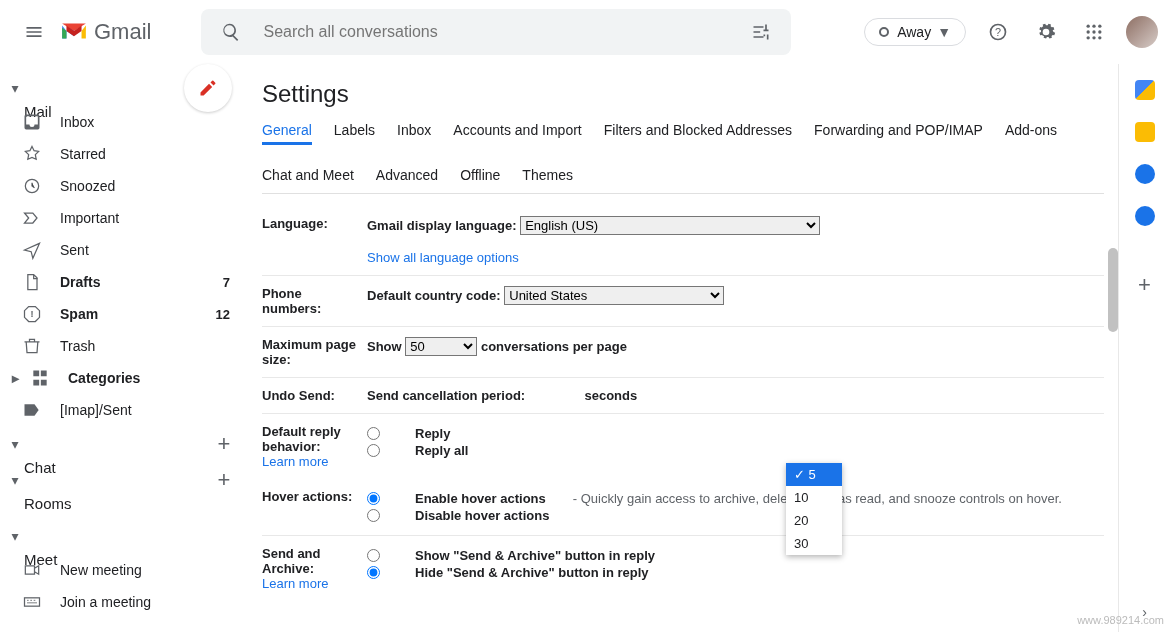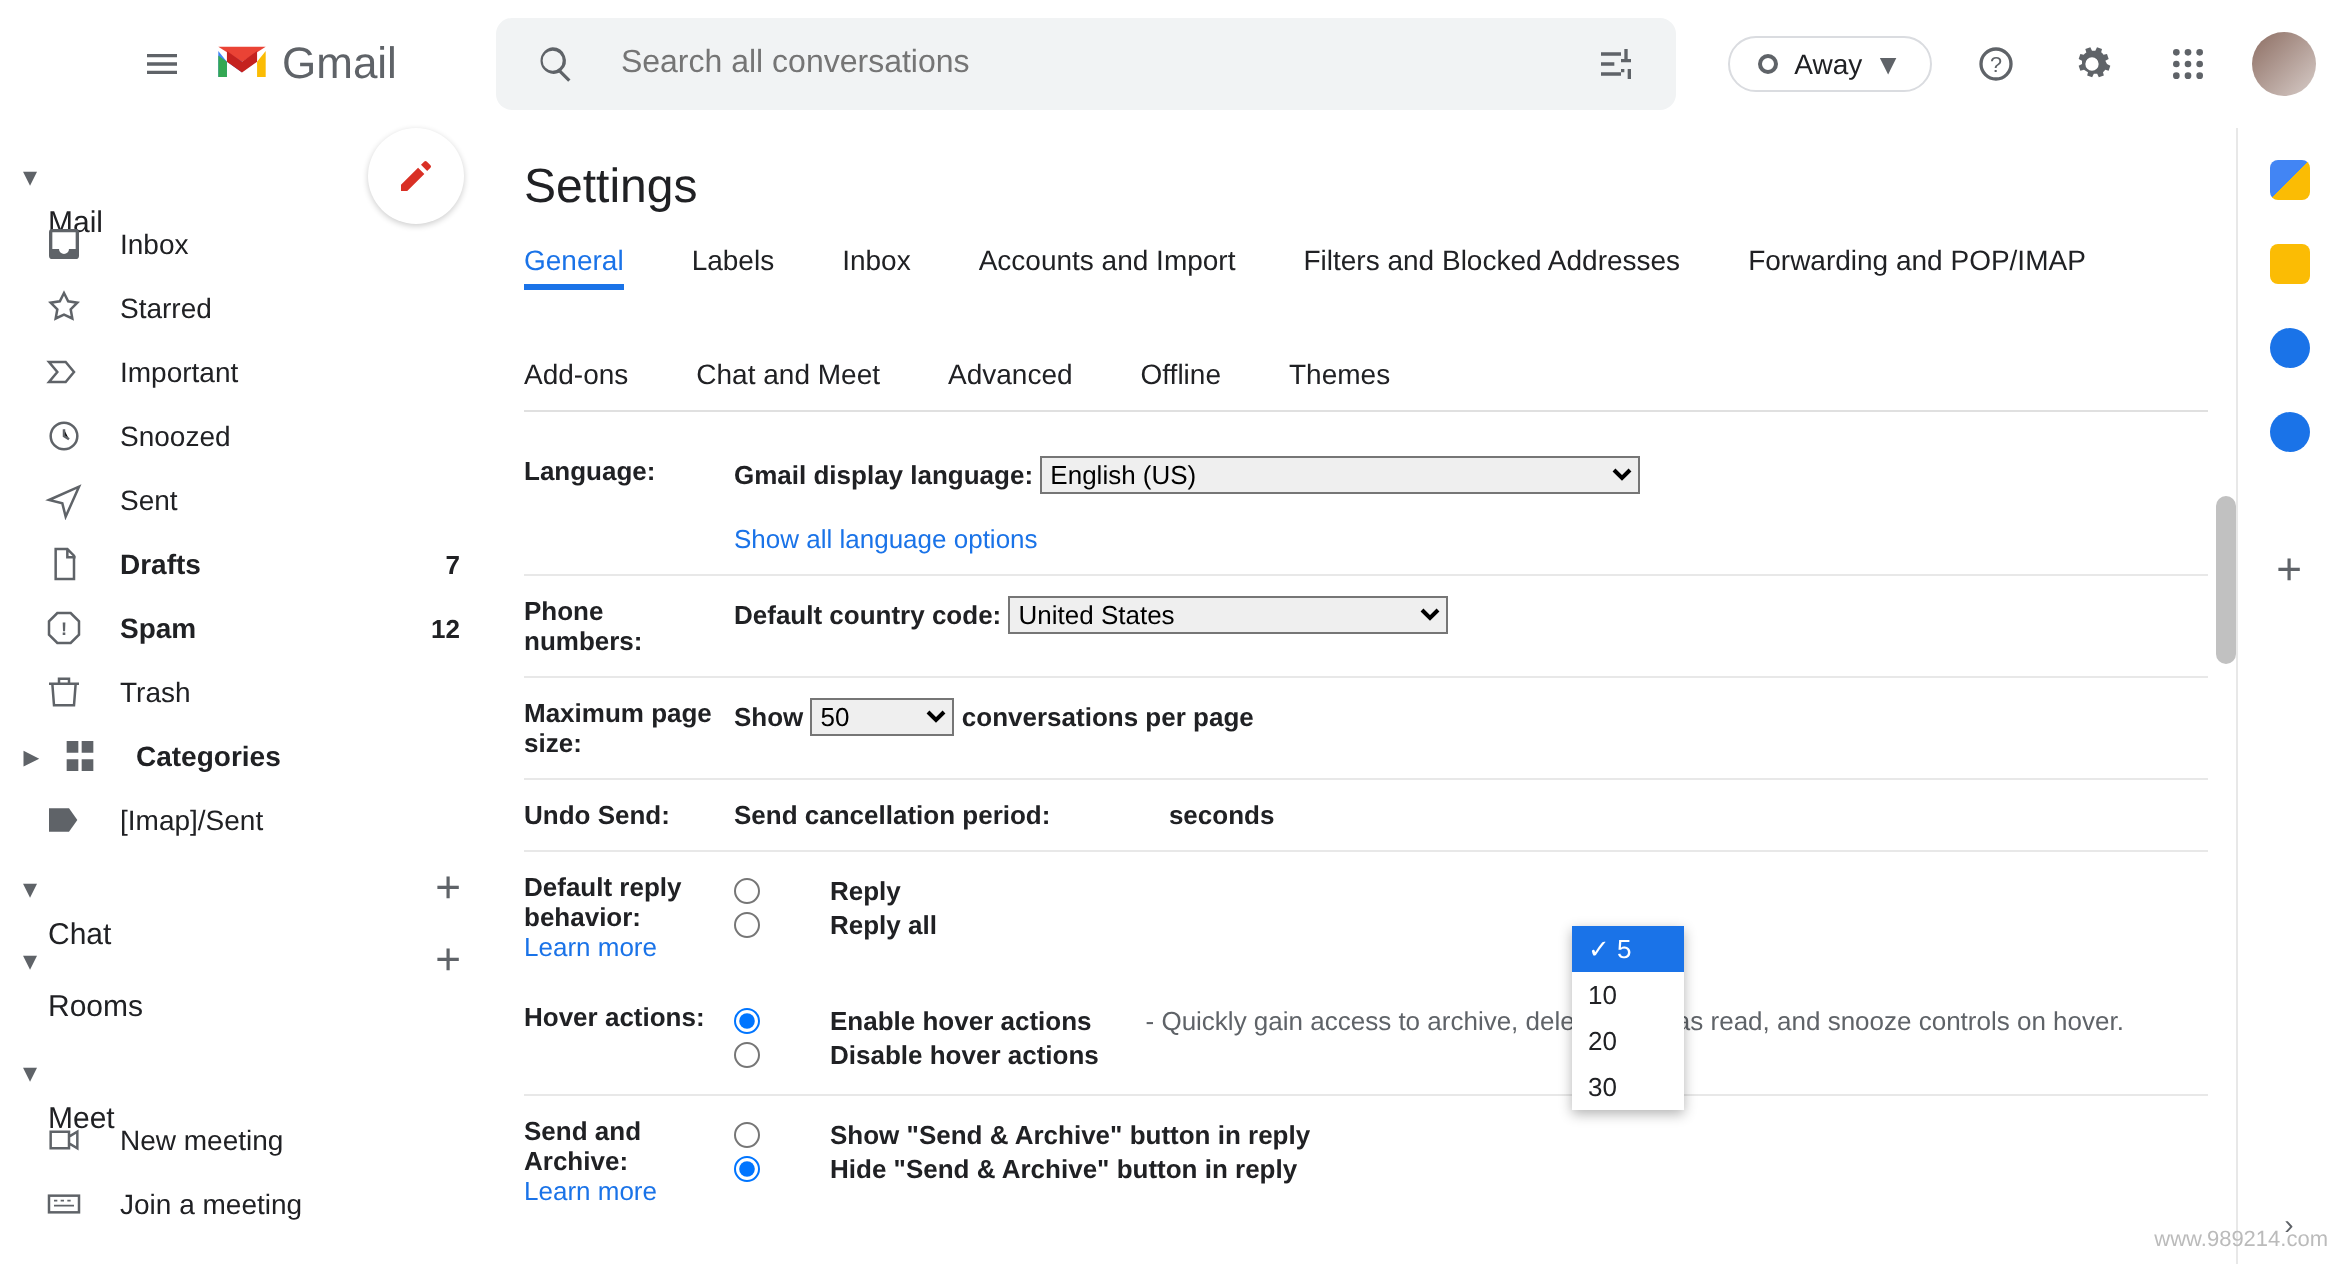--- a/index.html
+++ b/index.html
@@ -1,17 +1,17 @@
 <!DOCTYPE html>
 <html><head>
 <meta charset="utf-8">
 <style>
   * { box-sizing: border-box; margin: 0; padding: 0; }
   body { font-family: Arial, Helvetica, sans-serif; font-size: 14px; color: #202124; background: #fff; width: 1170px; height: 632px; overflow: hidden; position: relative; }
-  .hdr { display: flex; align-items: center; height: 64px; padding: 0 12px; margin-left: 47px; }
+  .hdr { display: flex; align-items: center; height: 64px; padding: 0 12px; }
   .hamburger, .iconbtn { width: 44px; height: 44px; display: flex; align-items: center; justify-content: center; color: #5f6368; cursor: pointer; border-radius: 50%; }
   .logo { display: flex; align-items: center; margin-left: 4px; }
   .logo-gmail { width: 28px; height: 22px; position: relative; }
   .logo-text { font-size: 22px; color: #5f6368; margin-left: 6px; }
   .search { flex: 0 0 590px; margin-left: 50px; background: #f1f3f4; border-radius: 8px; height: 46px; display: flex; align-items: center; padding: 0 8px; }
   .search input { border: none; background: transparent; flex: 1; font-size: 16px; color: #5f6368; padding: 0 10px; outline: none; }
   .status-chip { margin-left: auto; margin-right: 10px; height: 28px; border: 1px solid #dadce0; border-radius: 20px; display: flex; align-items: center; padding: 0 14px; cursor: pointer; }
   .away-dot { width: 10px; height: 10px; border: 2px solid #5f6368; border-radius: 50%; margin-right: 8px; }
   .hdr-right { display: flex; align-items: center; gap: 4px; }
   .avatar { width: 32px; height: 32px; border-radius: 50%; background: linear-gradient(135deg,#8d6e63,#d7ccc8); margin-left: 6px; }
@@ -22,21 +22,21 @@
   .section-hdr .chev { width: 18px; display: flex; justify-content: center; color: #5f6368; }
   .section-hdr .lbl { font-size: 15px; margin-top: 46px; }
   .section-hdr .plusbtn { margin-left: auto; color: #5f6368; font-size: 22px; width: 28px; text-align: center; cursor:pointer;}
   .nav-item { display: flex; align-items: center; height: 32px; padding: 0 18px 0 20px; cursor: pointer; font-size: 14px; border-radius: 0 16px 16px 0; }
   .nav-icon { width: 24px; height: 20px; margin-right: 16px; color: #5f6368; display: flex; align-items: center; justify-content: center; }
   .nav-item.bold { font-weight: bold; }
   .nav-count { margin-left: auto; font-size: 13px; color: inherit; }
   .cat-indent { padding-left: 12px; }
   .main { flex: 1; padding: 16px 14px 0 14px; overflow: hidden; position: relative; }
   .settings-title { font-size: 24px; margin-bottom: 14px; }
-  .tabs { display: flex; flex-wrap: wrap; gap: 34px; border-bottom: 1px solid #e0e0e0; padding-bottom: 4px; font-size: 14px; }
+  .tabs { display: flex; flex-wrap: wrap; gap: 22px; border-bottom: 1px solid #e0e0e0; padding-bottom: 4px; font-size: 14px; }
   .tab { color: #202124; cursor: pointer; padding-bottom: 6px; white-space: nowrap; }
   .tab.active { color: #1a73e8; border-bottom: 3px solid #1a73e8; font-weight: 500; padding-bottom:4px;}
   .settings-body { margin-top: 12px; overflow: auto; }
   .setting-row { display: flex; border-bottom: 1px solid #e8e8e8; padding: 10px 0; }
   .setting-label { width: 105px; font-weight: bold; padding-right: 4px; font-size:13px; }
   .setting-content { flex: 1; font-size: 13px; }
   .link { color: #1a73e8; cursor: pointer; }
   select { font-size: 13px; background:#efefef; border:1px solid #767676; }
   .sel-lang { width: 300px; }
   .sel-country { width: 220px; }
@@ -151,33 +151,33 @@
         <span class="nav-icon">
           <svg class="svg-ico" viewBox="0 0 24 24">
             <path fill="none" stroke="#5f6368" stroke-width="1.5" d="M12 3l2.5 5 5.5.8-4 4 1 5.5L12 16l-5 2.3 1-5.5-4-4 5.5-.8z"></path>
           </svg>
         </span>
         <span>Starred</span>
       </div>
     <div class="nav-item">
         <span class="nav-icon">
           <svg class="svg-ico" viewBox="0 0 24 24">
-            <path fill="none" stroke="#5f6368" stroke-width="1.5" d="M3 6h10l5 6-5 6H3l5-6z"></path>
-          </svg>
-        </span>
-        <span>Important</span>
-      </div>
-    <div class="nav-item">
-        <span class="nav-icon">
-          <svg class="svg-ico" viewBox="0 0 24 24">
             <circle cx="12" cy="12" r="8" fill="none" stroke="#5f6368" stroke-width="1.5"></circle>
             <path stroke="#5f6368" stroke-width="1.5" d="M12 8v4l3 2"></path>
           </svg>
         </span>
         <span>Snoozed</span>
+      </div>
+    <div class="nav-item">
+        <span class="nav-icon">
+          <svg class="svg-ico" viewBox="0 0 24 24">
+            <path fill="none" stroke="#5f6368" stroke-width="1.5" d="M3 6h10l5 6-5 6H3l5-6z"></path>
+          </svg>
+        </span>
+        <span>Important</span>
       </div>
     <div class="nav-item">
         <span class="nav-icon">
           <svg class="svg-ico" viewBox="0 0 24 24">
             <path fill="none" stroke="#5f6368" stroke-width="1.5" d="M3 12l18-8-8 18-2-8z"></path>
           </svg>
         </span>
         <span>Sent</span>
       </div>
     <div class="nav-item bold">

